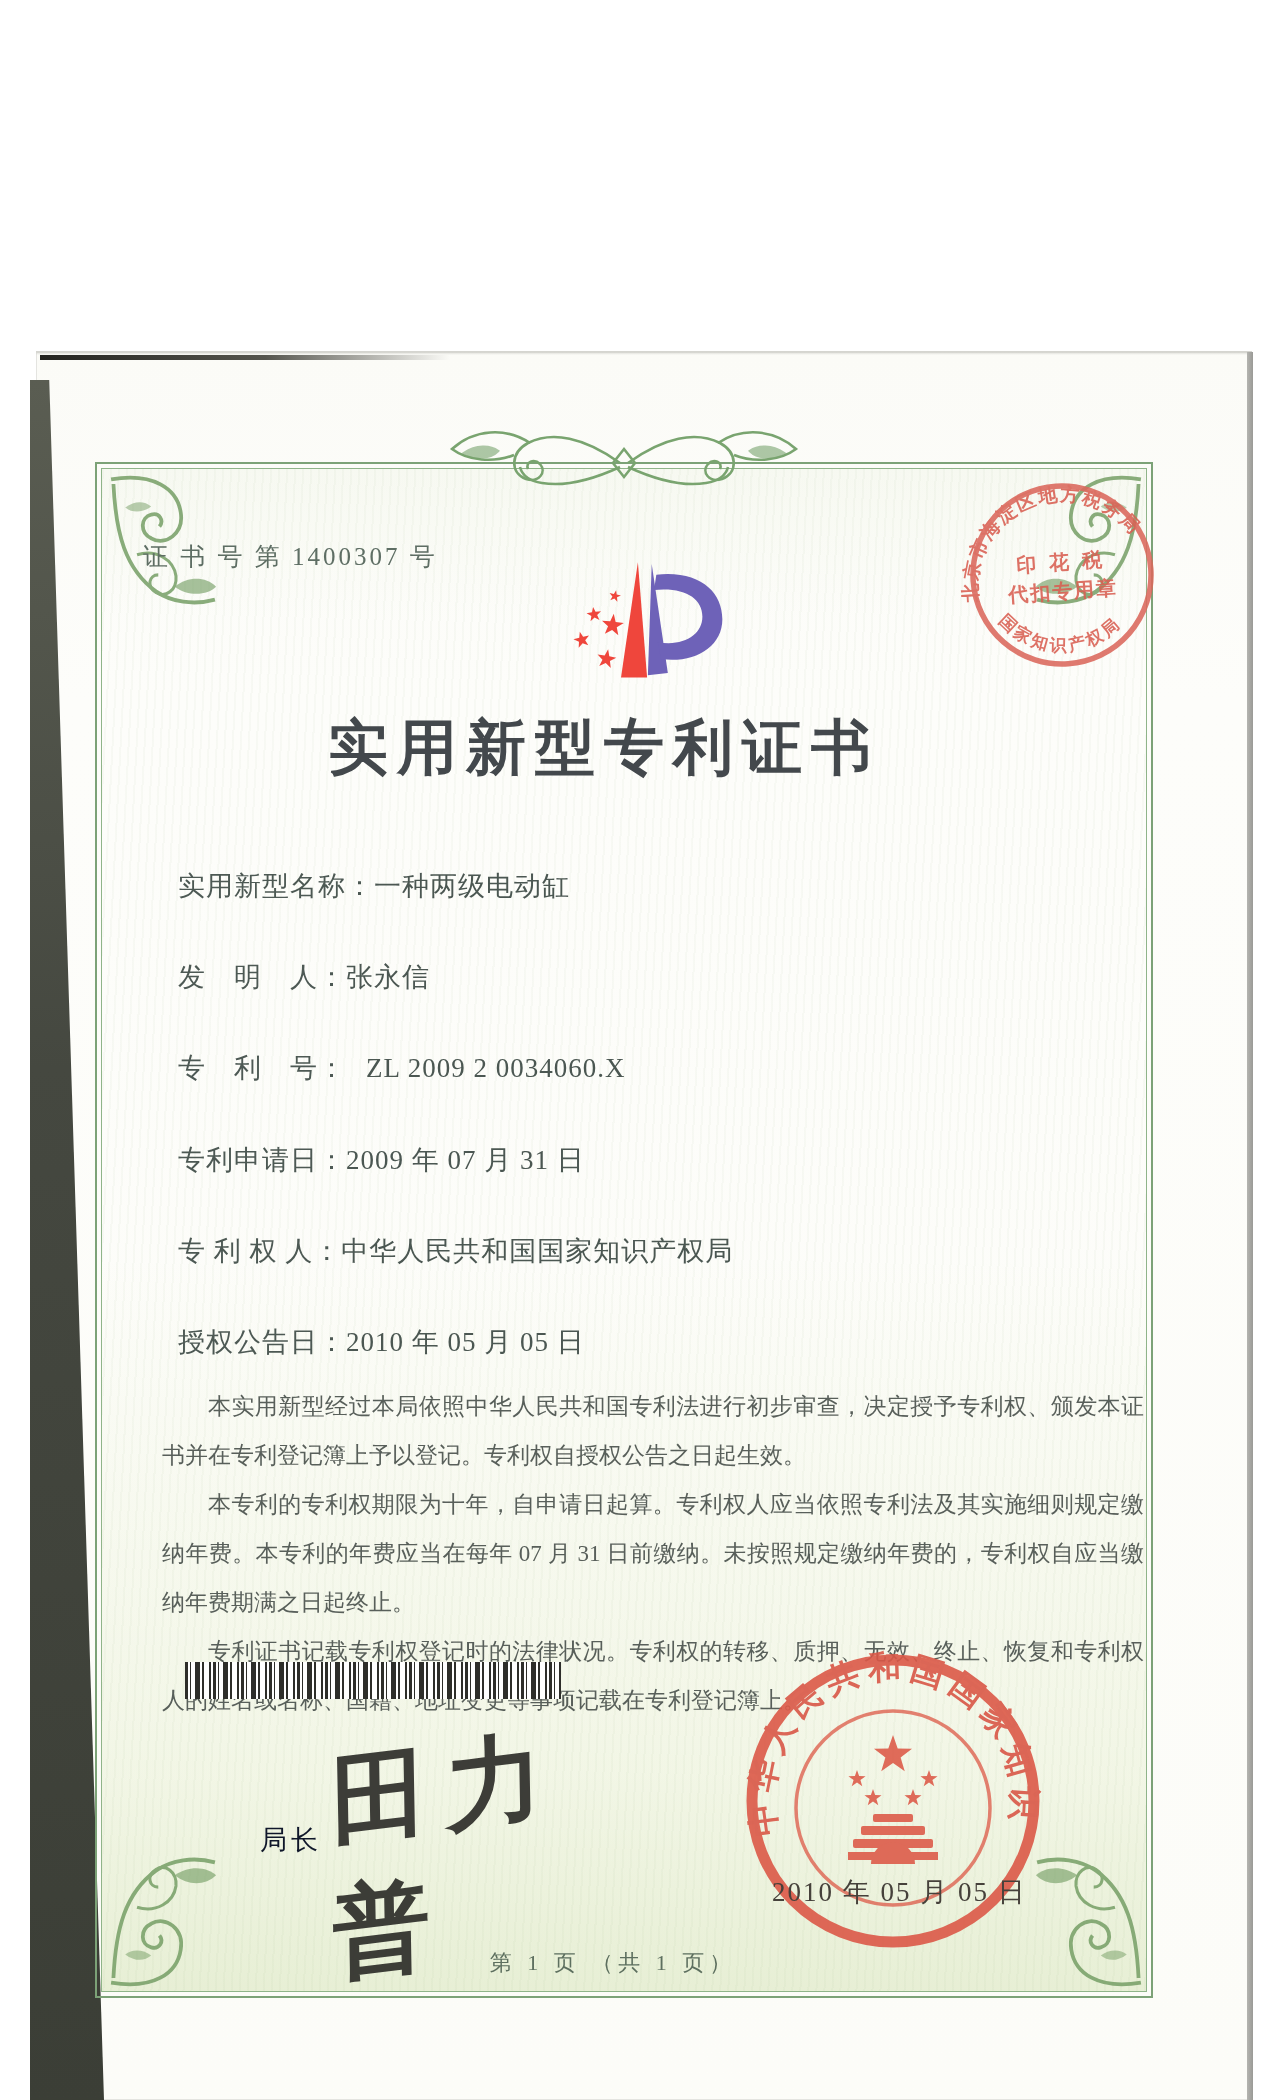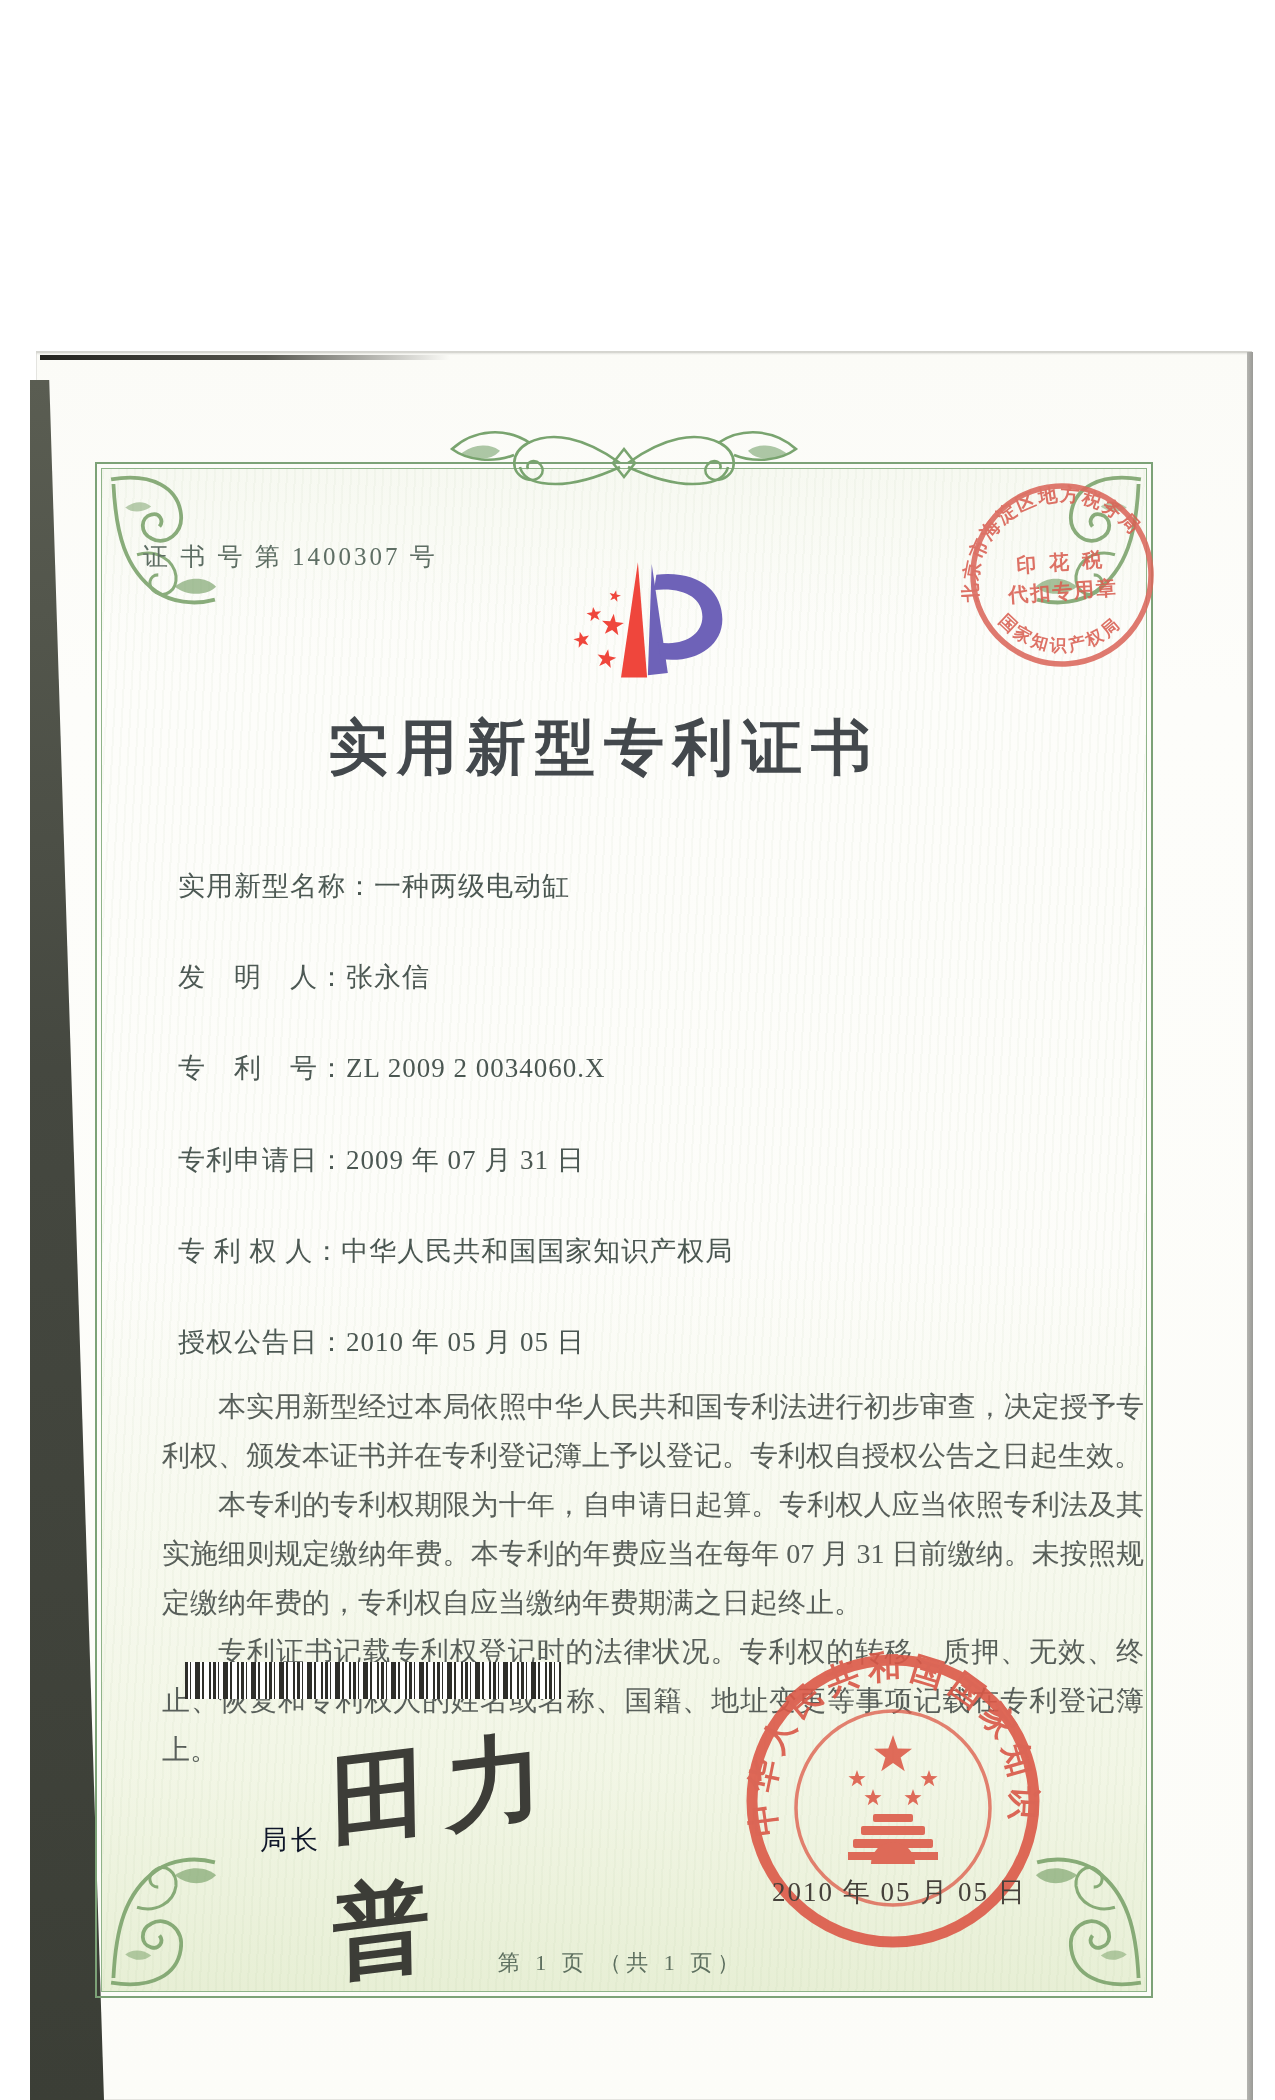--- a/index.html
+++ b/index.html
@@ -41,26 +41,26 @@
   
   .cert-no{left:143px;top:540px;font-size:25px;letter-spacing:3px;color:#5e6e64;}
   .logo{left:535px;top:548px;width:215px;height:160px;}
   .title{left:95px;top:708px;width:1018px;text-align:center;
          font-size:60px;font-weight:bold;letter-spacing:9px;color:#43484c;}
 
   
   .fields{left:178px;top:868px;width:920px;}
   .frow{height:36px;margin-bottom:55px;font-size:27px;color:#4d5954;
         display:flex;align-items:baseline;}
-  .frow:nth-child(3){margin-bottom:56px;}
+  .frow:nth-child(3){margin-bottom:56px;gap:20px;}
   .flabel{white-space:pre;letter-spacing:1px;}
   .fvalue{white-space:pre;letter-spacing:1px;color:#4b5752;text-align:right;}
 
   
-  .bodytext{left:162px;top:1382px;width:982px;font-size:28px;line-height:49px;
+  .bodytext{left:162px;top:1382px;width:982px;font-size:23px;line-height:49px;
             color:#585f5a;text-align:justify;}
   .bodytext p{margin:0;text-indent:2em;}
 
   
   .barcode{left:185px;top:1662px;width:376px;height:37px;
     background:repeating-linear-gradient(90deg,
       #2e2e2a 0 3px,#fff 3px 5px,#2e2e2a 5px 6px,#fff 6px 10px,
       #2e2e2a 10px 15px,#fff 15px 17px,#2e2e2a 17px 19px,#fff 19px 24px,
       #2e2e2a 24px 26px,#fff 26px 28px);}
 
@@ -73,21 +73,21 @@
 
   
   .seal{left:740px;top:1648px;width:306px;height:306px;}
   .seal-date{left:772px;top:1874px;width:300px;font-size:27px;letter-spacing:2px;
              color:#46413b;z-index:6;}
   .tax-stamp{left:955px;top:468px;width:214px;height:214px;opacity:.88;
              transform:rotate(-4deg);}
 
   
   .footer{left:95px;top:1948px;width:1036px;text-align:center;
-          font-size:22px;letter-spacing:5px;color:#5d6f5f;padding-left:8px;}
+          font-size:22px;letter-spacing:5px;color:#5d6f5f;}
 </style>
 </head>
 <body>
 
 <svg width="0" height="0" style="position:absolute" aria-hidden="true">
   <defs>
     <symbol id="orn" viewBox="0 0 100 120">
       <path d="M6,6 C42,0 62,14 65,34 C68,52 52,63 40,56 C30,51 31,38 40,36 C47,34 51,41 47,46" fill="none" stroke="currentColor" stroke-width="3.2"></path>
       <path d="M8,10 C10,52 18,82 44,101 C57,110 76,113 94,108" fill="none" stroke="currentColor" stroke-width="3.2"></path>
       <path d="M28,70 C44,65 59,74 61,88 C62,100 52,107 44,102 C36,97 38,87 46,87" fill="none" stroke="currentColor" stroke-width="2.6"></path>

